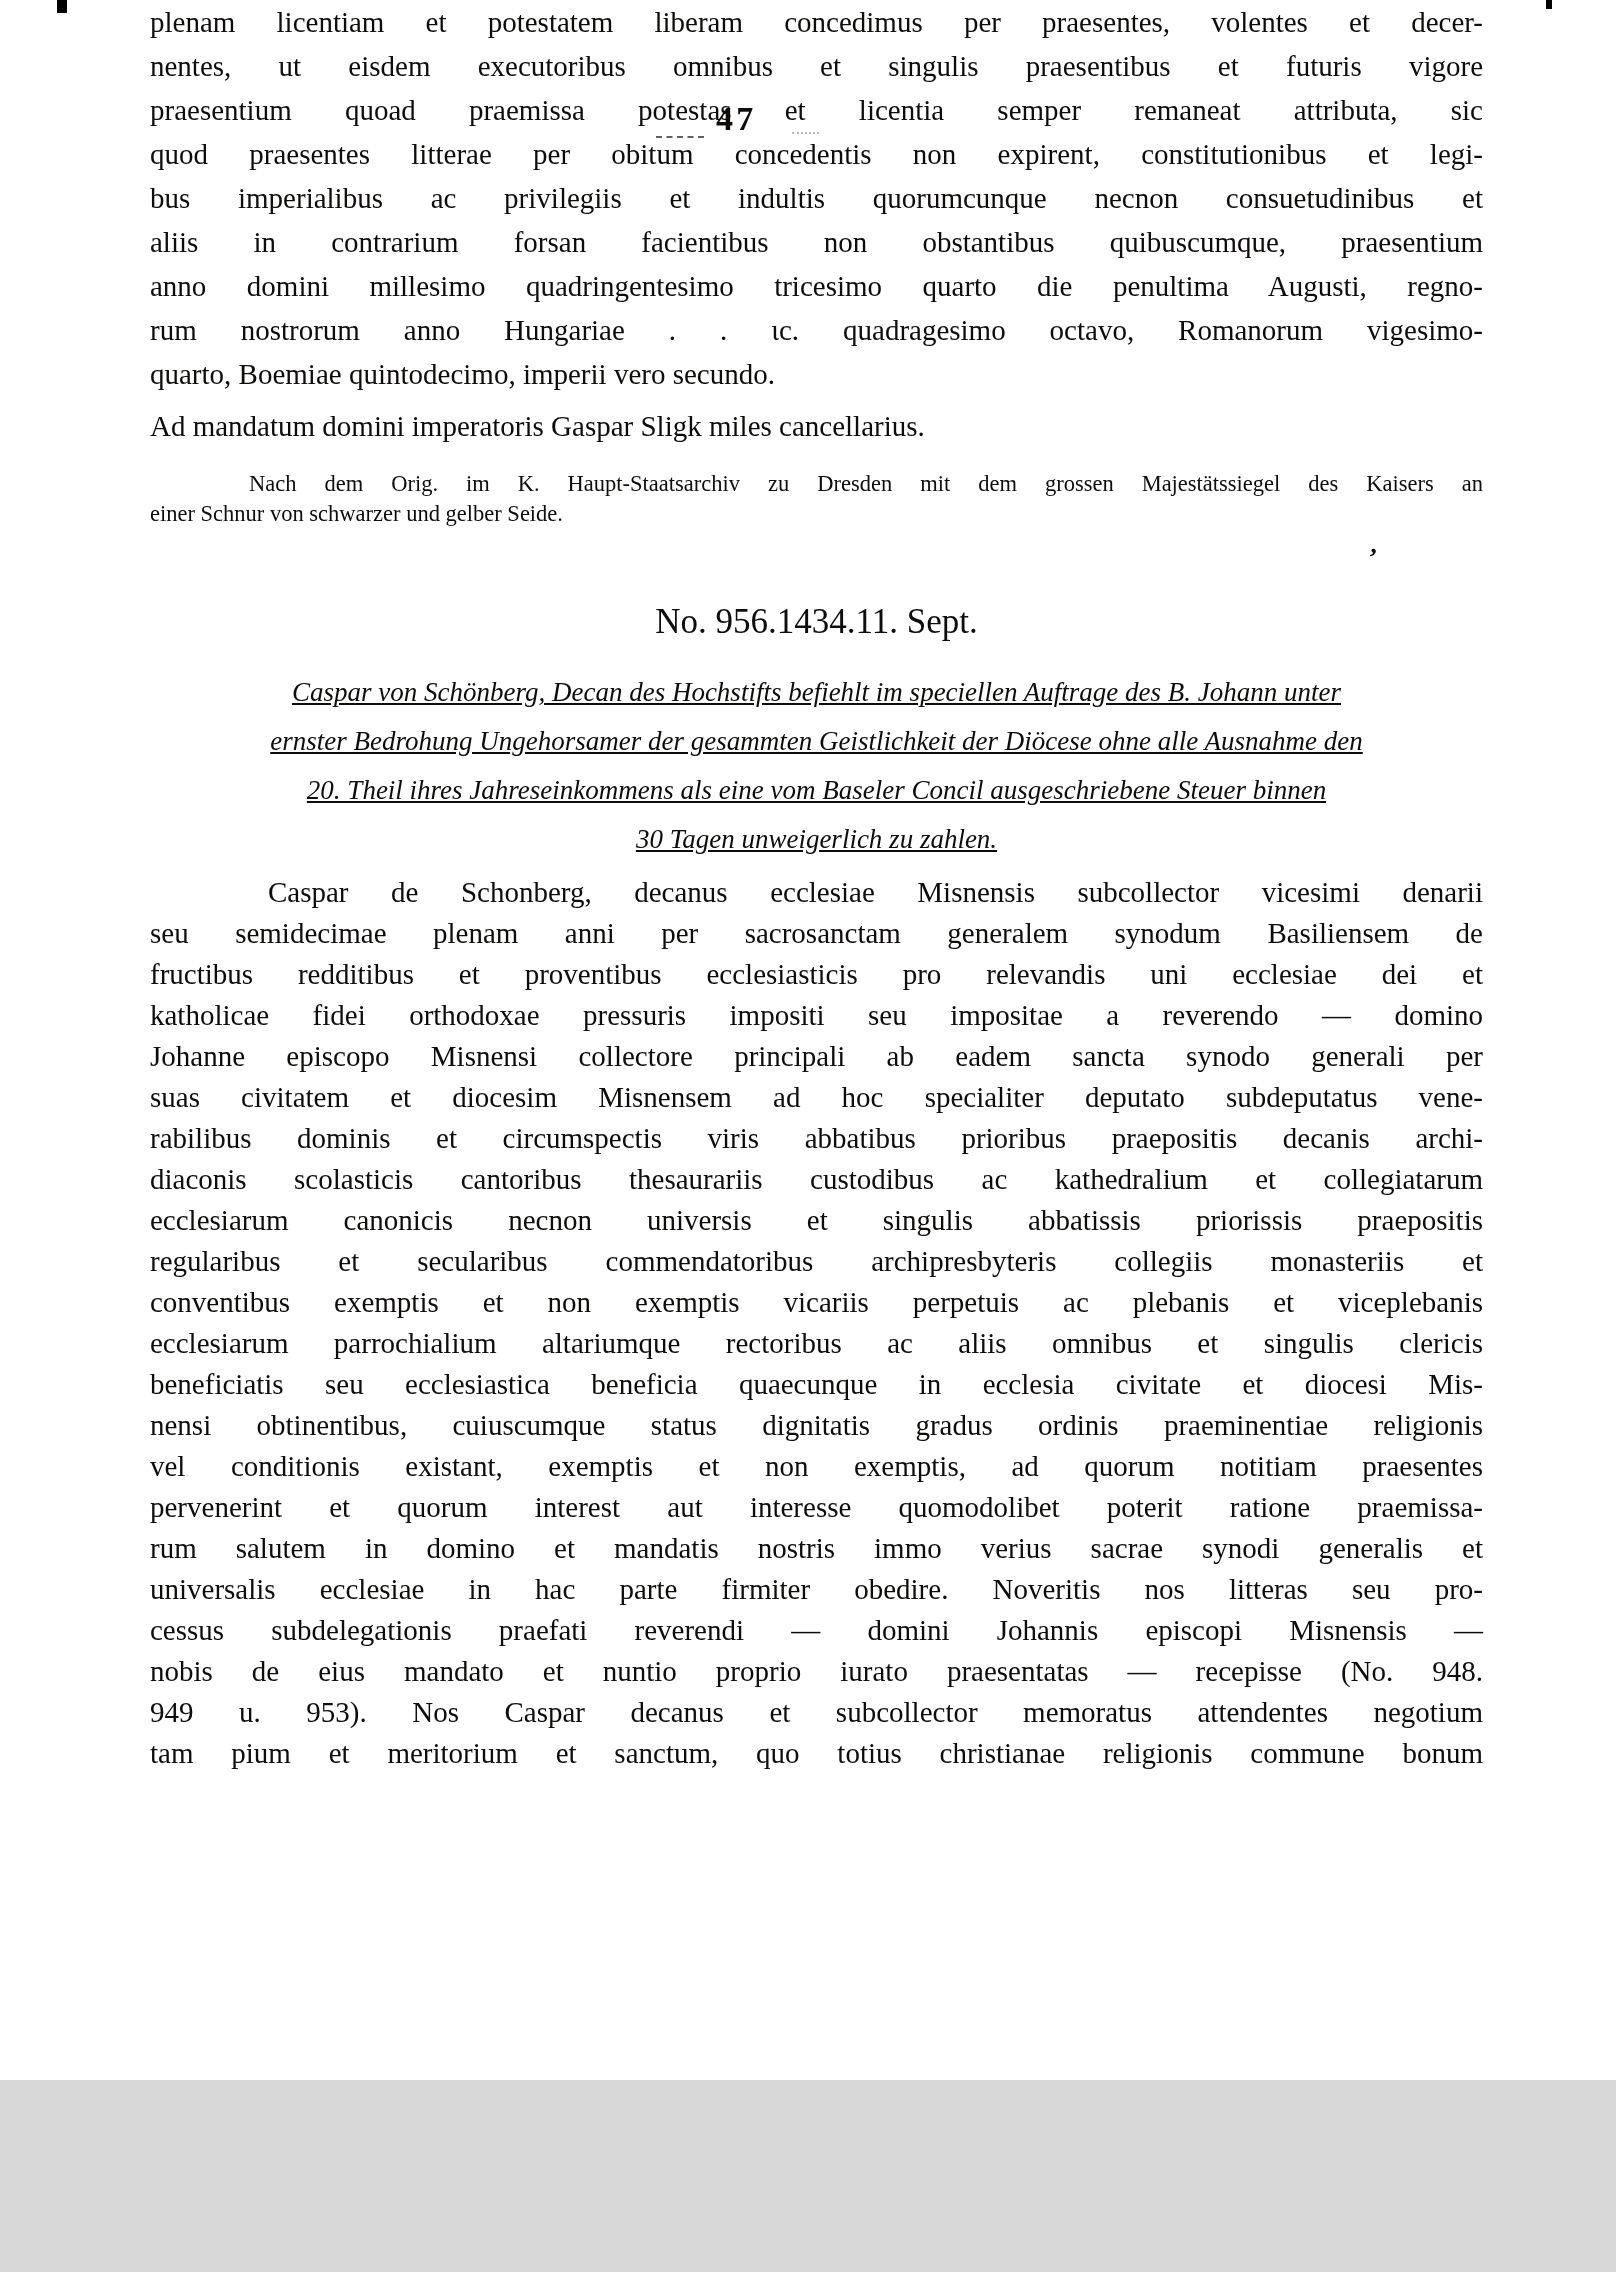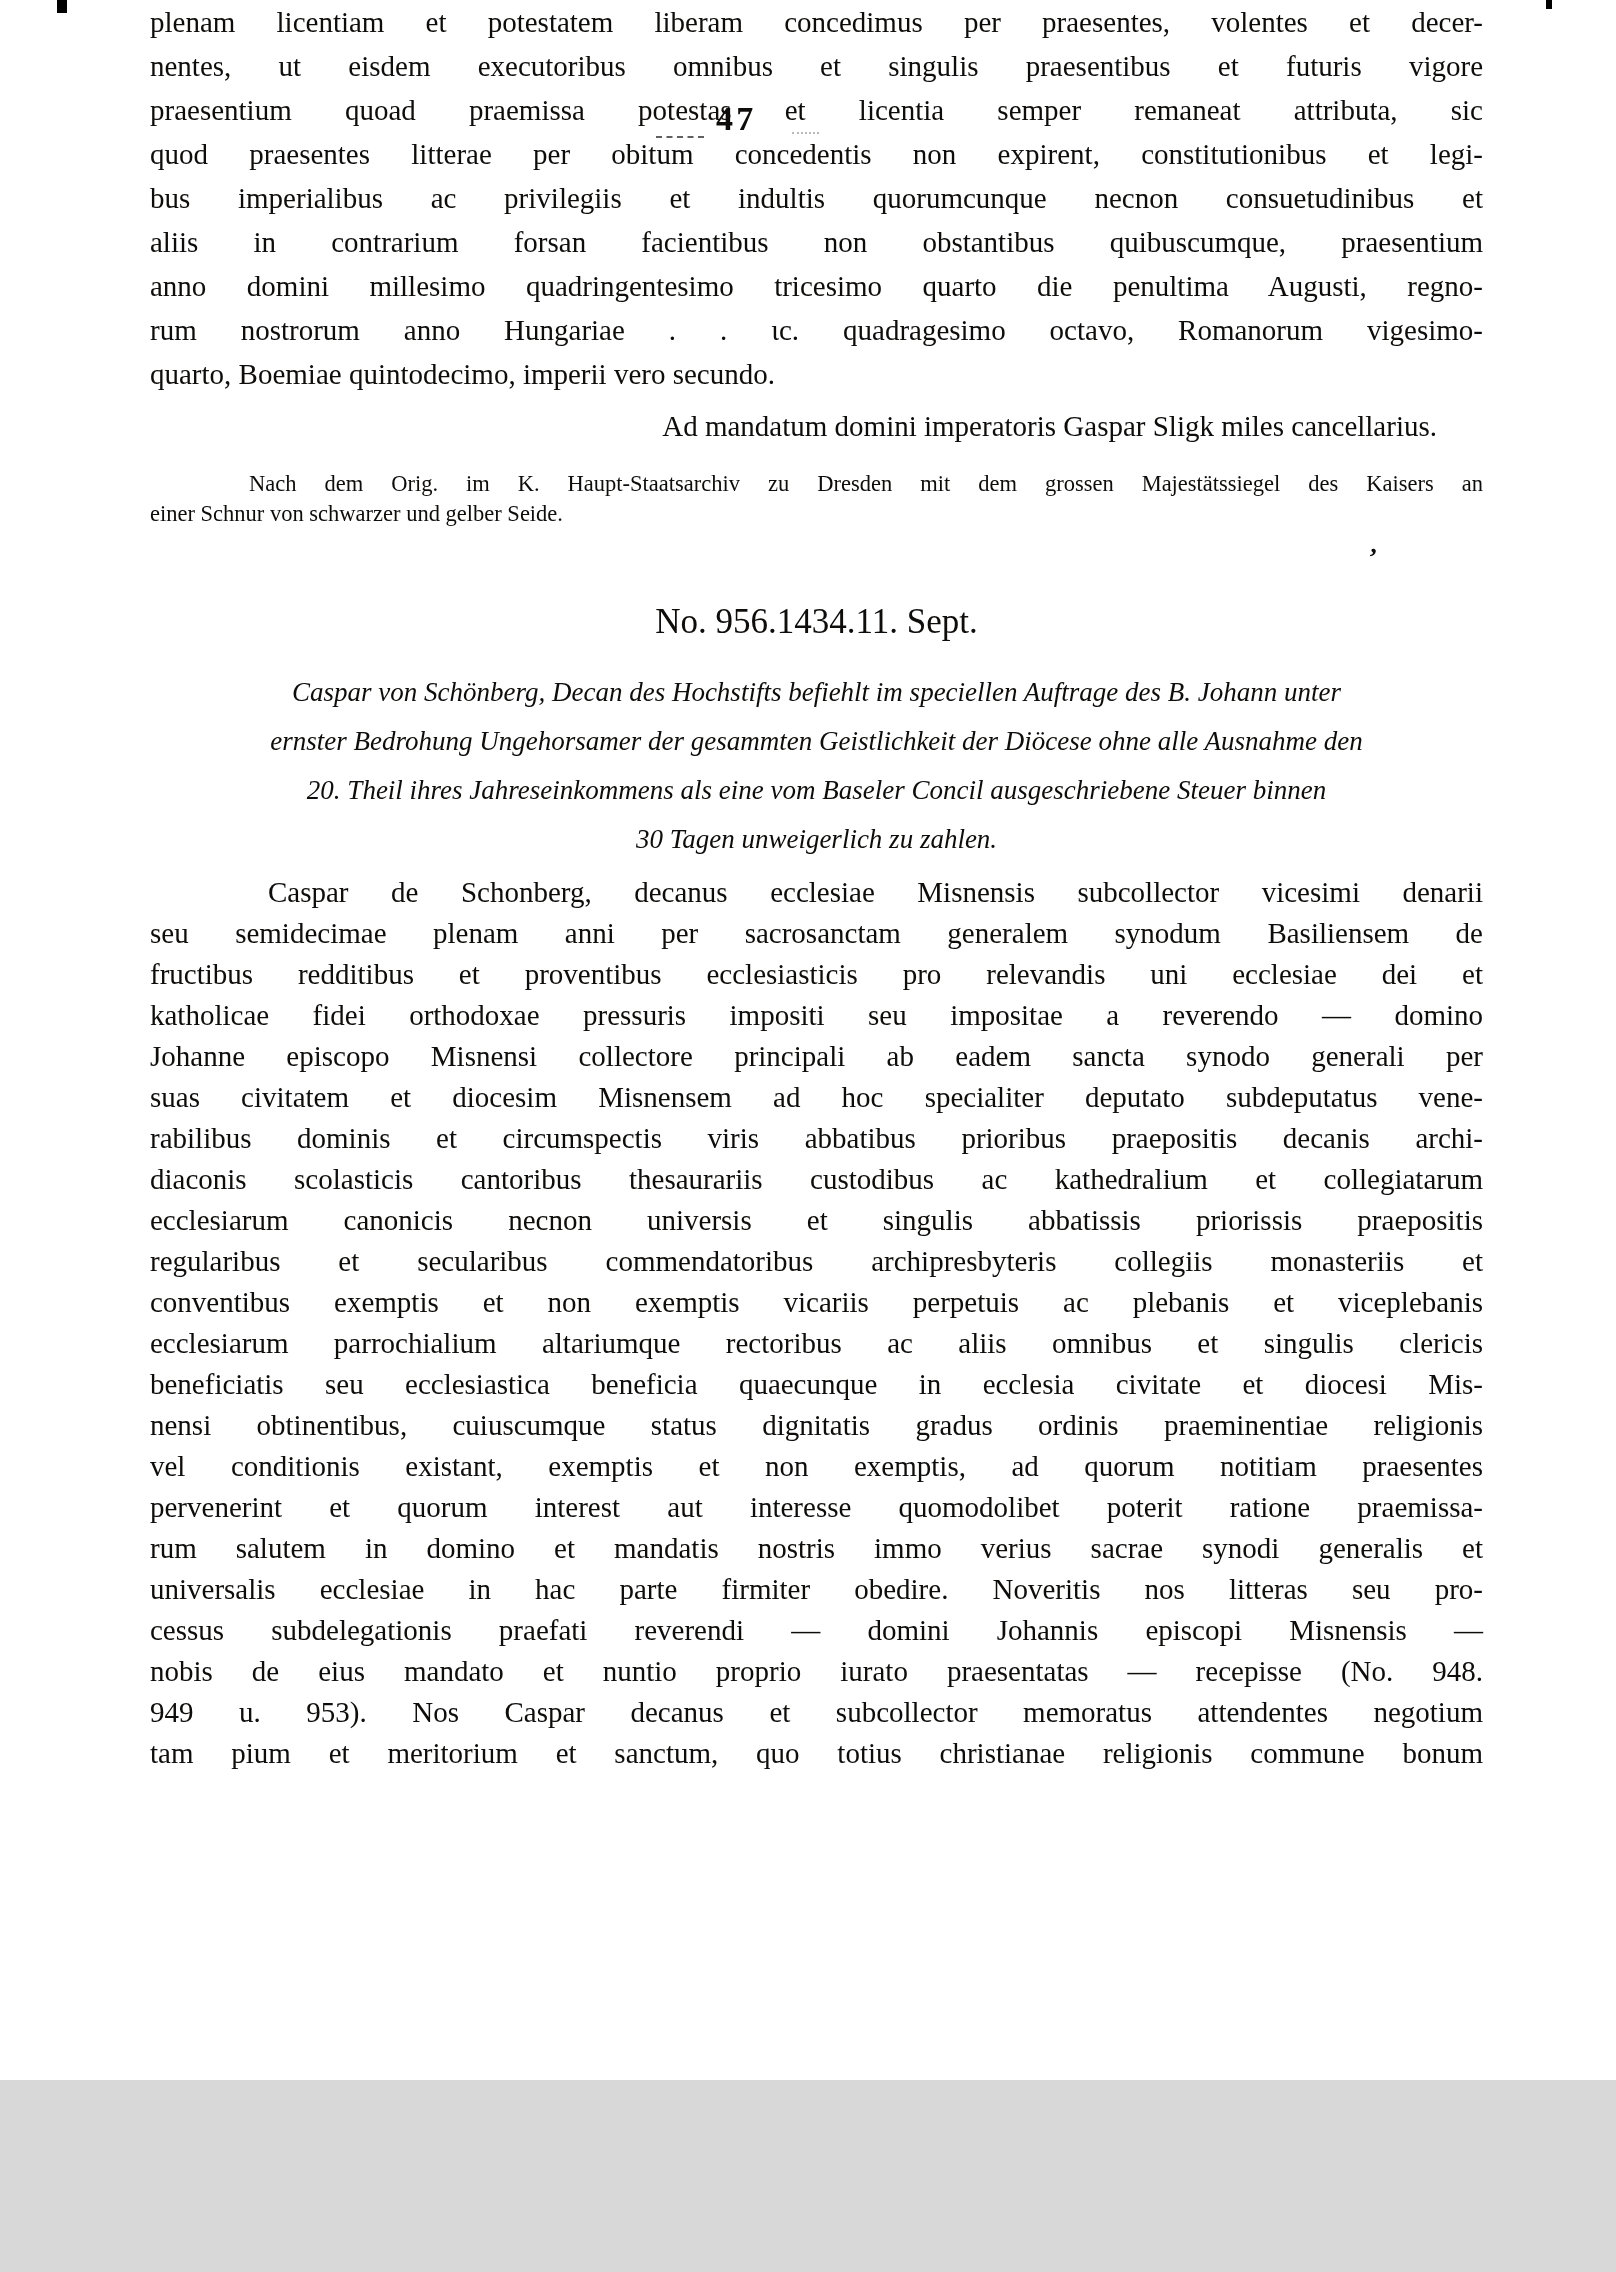--- a/index.html
+++ b/index.html
@@ -57,21 +57,20 @@
   }
   .tline.no-just { text-align-last: left; }
   .charter-para {
     font-size: 29px;
     line-height: 44px;
   }
   .mandatum {
     margin-top: 7.5px;
     font-size: 29px;
     line-height: 44px;
-    text-align: right;
     padding-right: 46px;
   }
   .source-note {
     margin-top: 21.4px;
     font-size: 22.5px;
     line-height: 30.5px;
   }
   .source-note .tline:first-child { text-indent: 99px; }
   .entry-heading {
     margin-top: 69px;
@@ -80,21 +79,21 @@
     font-weight: 400;
     display: flex;
     justify-content: center;
   }
   .regest {
     margin-top: 24.6px;
     font-size: 27px;
     line-height: 49px;
     font-style: italic;
   }
-  .regest .tline { text-align: right; text-align-last: center; }
+  .regest .tline { text-align: right; text-align-last: center; text-decoration: underline; }
   .body-para {
     margin-top: 7.5px;
     font-size: 29px;
     line-height: 41px;
   }
   .body-para .tline:first-child { text-indent: 118px; }
   .stray-mark {
     position: absolute;
     left: 1368px;
     top: 543px;

